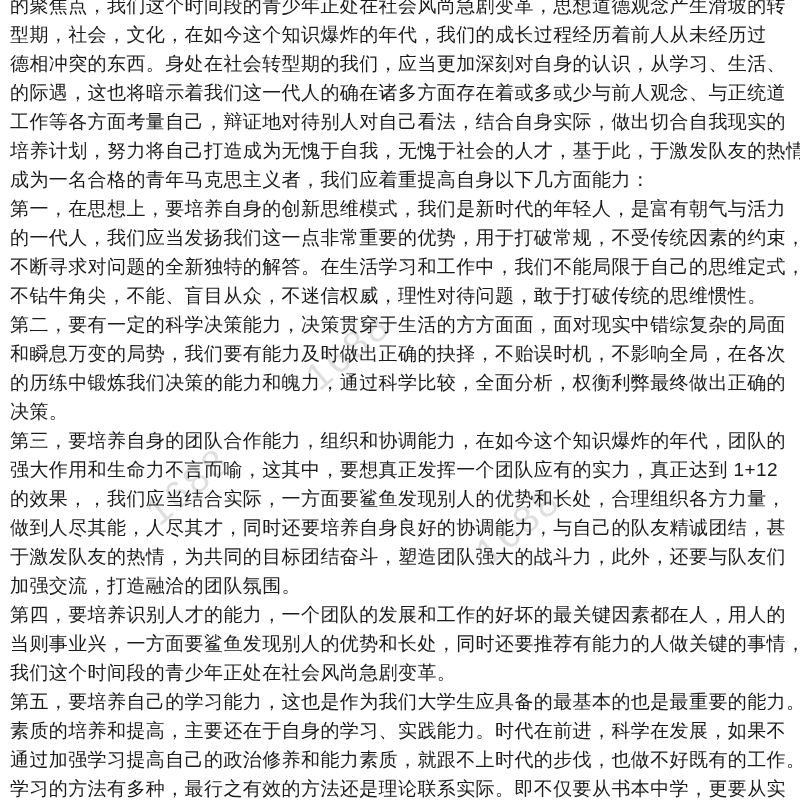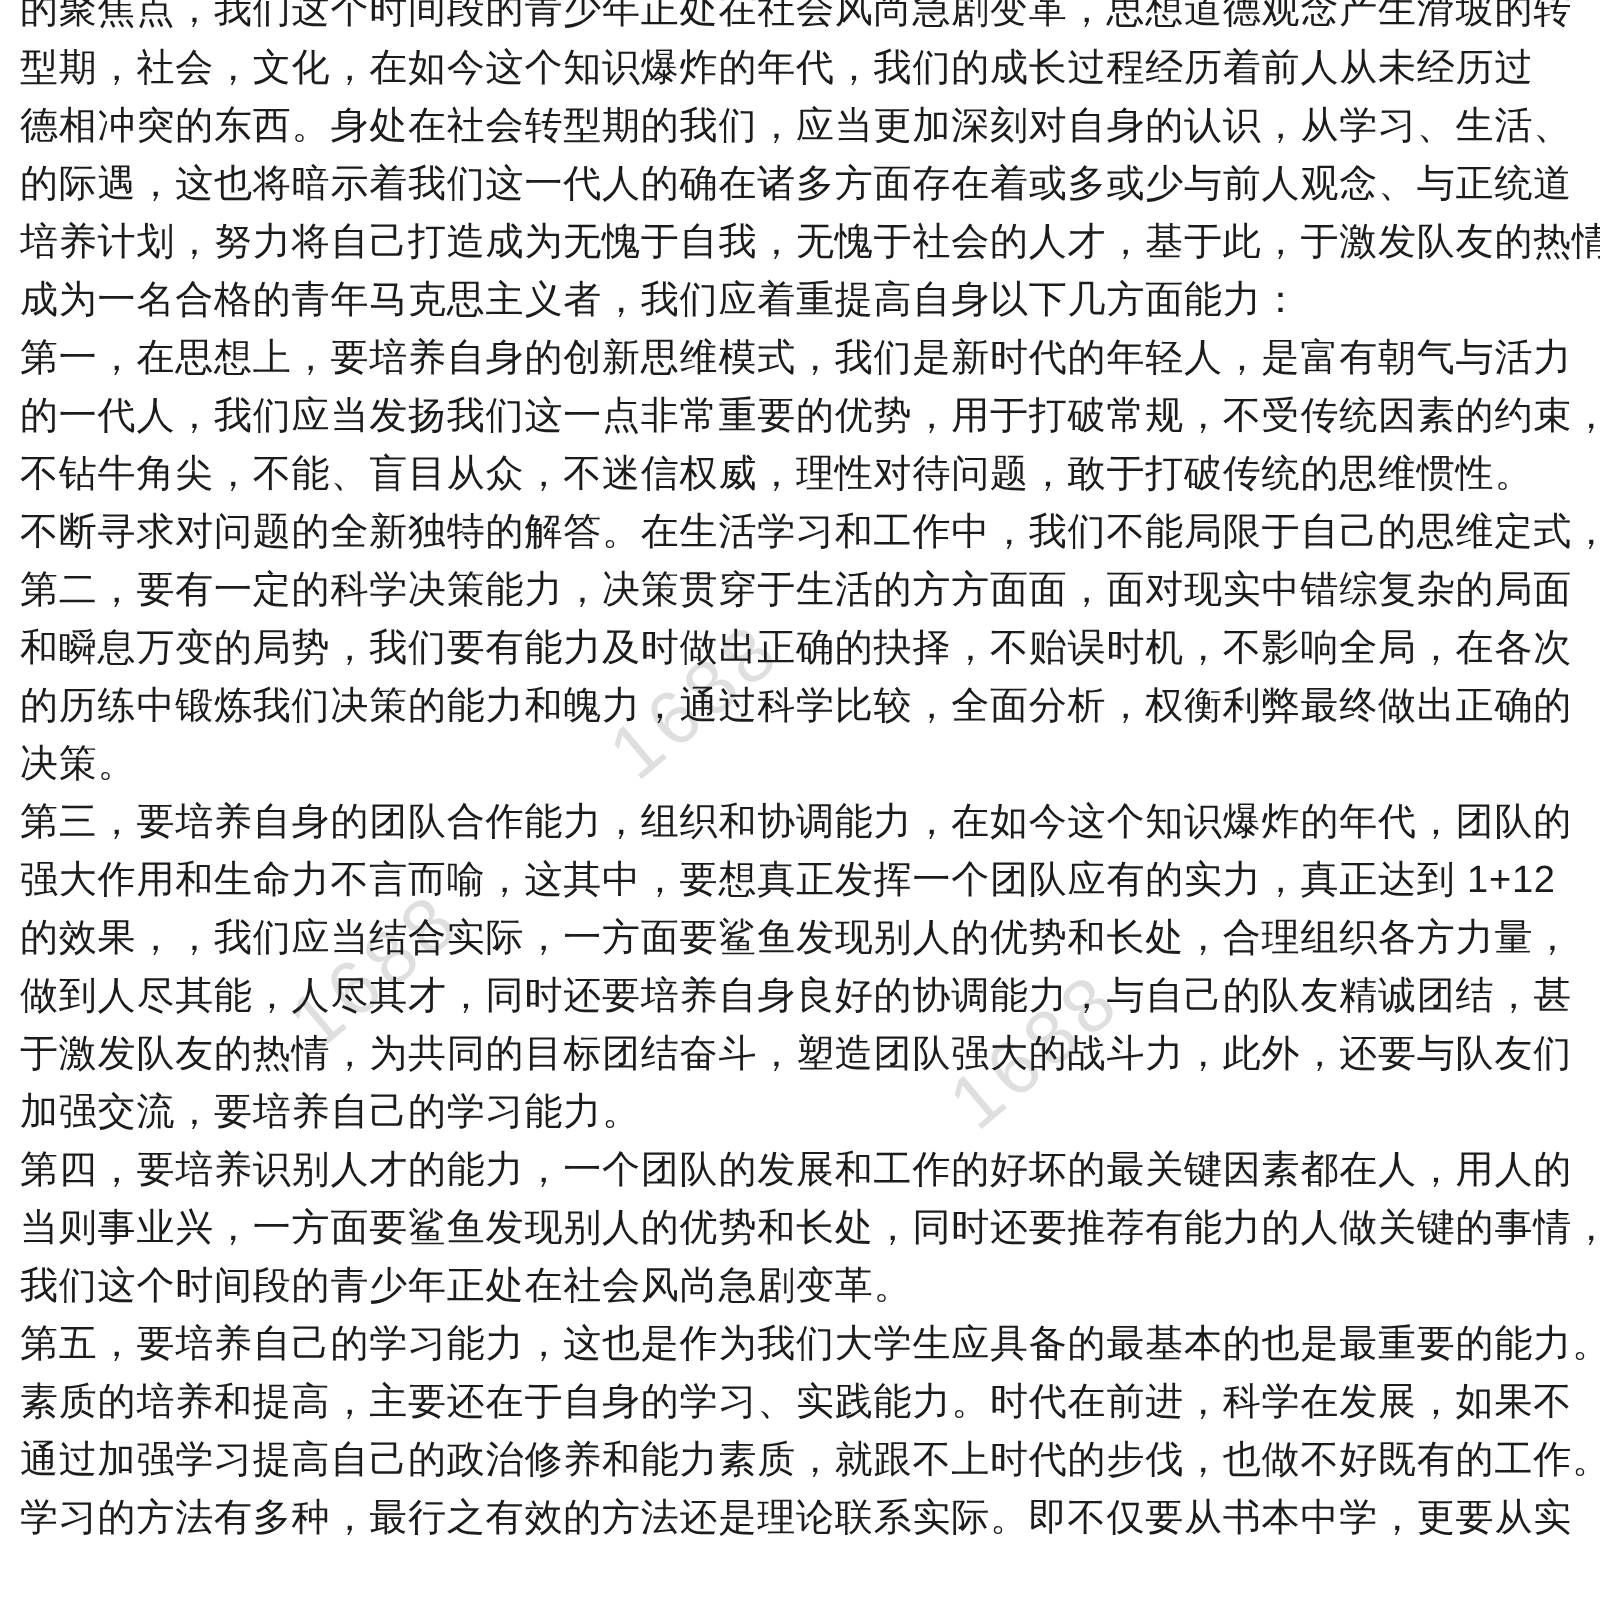--- a/index.html
+++ b/index.html
@@ -58,36 +58,37 @@
   <div class="watermark-layer" id="watermark-layer">
       <div class="watermark" style="left: 300px; top: 330px;">1688</div>
       <div class="watermark" style="left: 140px; top: 465px;">1688</div>
       <div class="watermark" style="left: 470px; top: 505px;">1688</div>
     </div>
   <div class="text-block" id="text-block" style="color: rgb(28, 28, 28);">
       <div class="text-line">的聚焦点，我们这个时间段的青少年正处在社会风尚急剧变革，思想道德观念产生滑坡的转</div>
       <div class="text-line">型期，社会，文化，在如今这个知识爆炸的年代，我们的成长过程经历着前人从未经历过</div>
       <div class="text-line">德相冲突的东西。身处在社会转型期的我们，应当更加深刻对自身的认识，从学习、生活、</div>
       <div class="text-line">的际遇，这也将暗示着我们这一代人的确在诸多方面存在着或多或少与前人观念、与正统道</div>
+      <div class="text-line">工作等各方面考量自己，辩证地对待别人对自己看法，结合自身实际，做出切合自我现实的</div>
       <div class="text-line">培养计划，努力将自己打造成为无愧于自我，无愧于社会的人才，基于此，于激发队友的热情</div>
       <div class="text-line">成为一名合格的青年马克思主义者，我们应着重提高自身以下几方面能力：</div>
       <div class="text-line">第一，在思想上，要培养自身的创新思维模式，我们是新时代的年轻人，是富有朝气与活力</div>
       <div class="text-line">的一代人，我们应当发扬我们这一点非常重要的优势，用于打破常规，不受传统因素的约束，</div>
+      <div class="text-line">不断寻求对问题的全新独特的解答。在生活学习和工作中，我们不能局限于自己的思维定式，</div>
       <div class="text-line">不钻牛角尖，不能、盲目从众，不迷信权威，理性对待问题，敢于打破传统的思维惯性。</div>
-      <div class="text-line">不断寻求对问题的全新独特的解答。在生活学习和工作中，我们不能局限于自己的思维定式，</div>
       <div class="text-line">第二，要有一定的科学决策能力，决策贯穿于生活的方方面面，面对现实中错综复杂的局面</div>
       <div class="text-line">和瞬息万变的局势，我们要有能力及时做出正确的抉择，不贻误时机，不影响全局，在各次</div>
       <div class="text-line">的历练中锻炼我们决策的能力和魄力，通过科学比较，全面分析，权衡利弊最终做出正确的</div>
       <div class="text-line">决策。</div>
       <div class="text-line">第三，要培养自身的团队合作能力，组织和协调能力，在如今这个知识爆炸的年代，团队的</div>
       <div class="text-line">强大作用和生命力不言而喻，这其中，要想真正发挥一个团队应有的实力，真正达到 1+12</div>
       <div class="text-line">的效果，，我们应当结合实际，一方面要鲨鱼发现别人的优势和长处，合理组织各方力量，</div>
       <div class="text-line">做到人尽其能，人尽其才，同时还要培养自身良好的协调能力，与自己的队友精诚团结，甚</div>
       <div class="text-line">于激发队友的热情，为共同的目标团结奋斗，塑造团队强大的战斗力，此外，还要与队友们</div>
-      <div class="text-line">加强交流，要培养自己的学习能力。</div>
+      <div class="text-line">加强交流，打造融洽的团队氛围。</div>
       <div class="text-line">第四，要培养识别人才的能力，一个团队的发展和工作的好坏的最关键因素都在人，用人的</div>
       <div class="text-line">当则事业兴，一方面要鲨鱼发现别人的优势和长处，同时还要推荐有能力的人做关键的事情，</div>
       <div class="text-line">我们这个时间段的青少年正处在社会风尚急剧变革。</div>
       <div class="text-line">第五，要培养自己的学习能力，这也是作为我们大学生应具备的最基本的也是最重要的能力。</div>
       <div class="text-line">素质的培养和提高，主要还在于自身的学习、实践能力。时代在前进，科学在发展，如果不</div>
       <div class="text-line">通过加强学习提高自己的政治修养和能力素质，就跟不上时代的步伐，也做不好既有的工作。</div>
       <div class="text-line">学习的方法有多种，最行之有效的方法还是理论联系实际。即不仅要从书本中学，更要从实</div>
     </div>
 </div>
 

